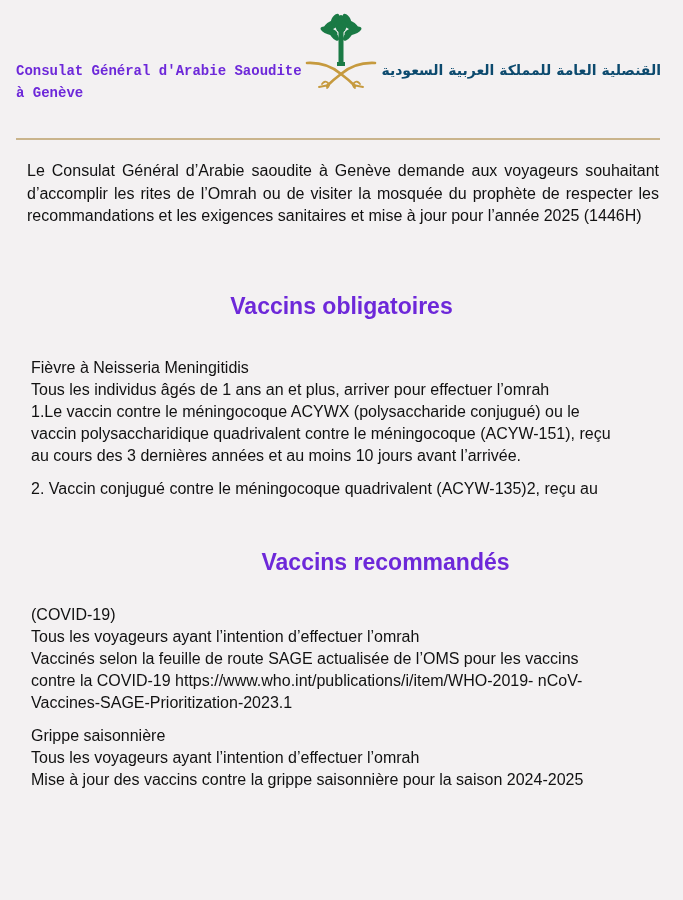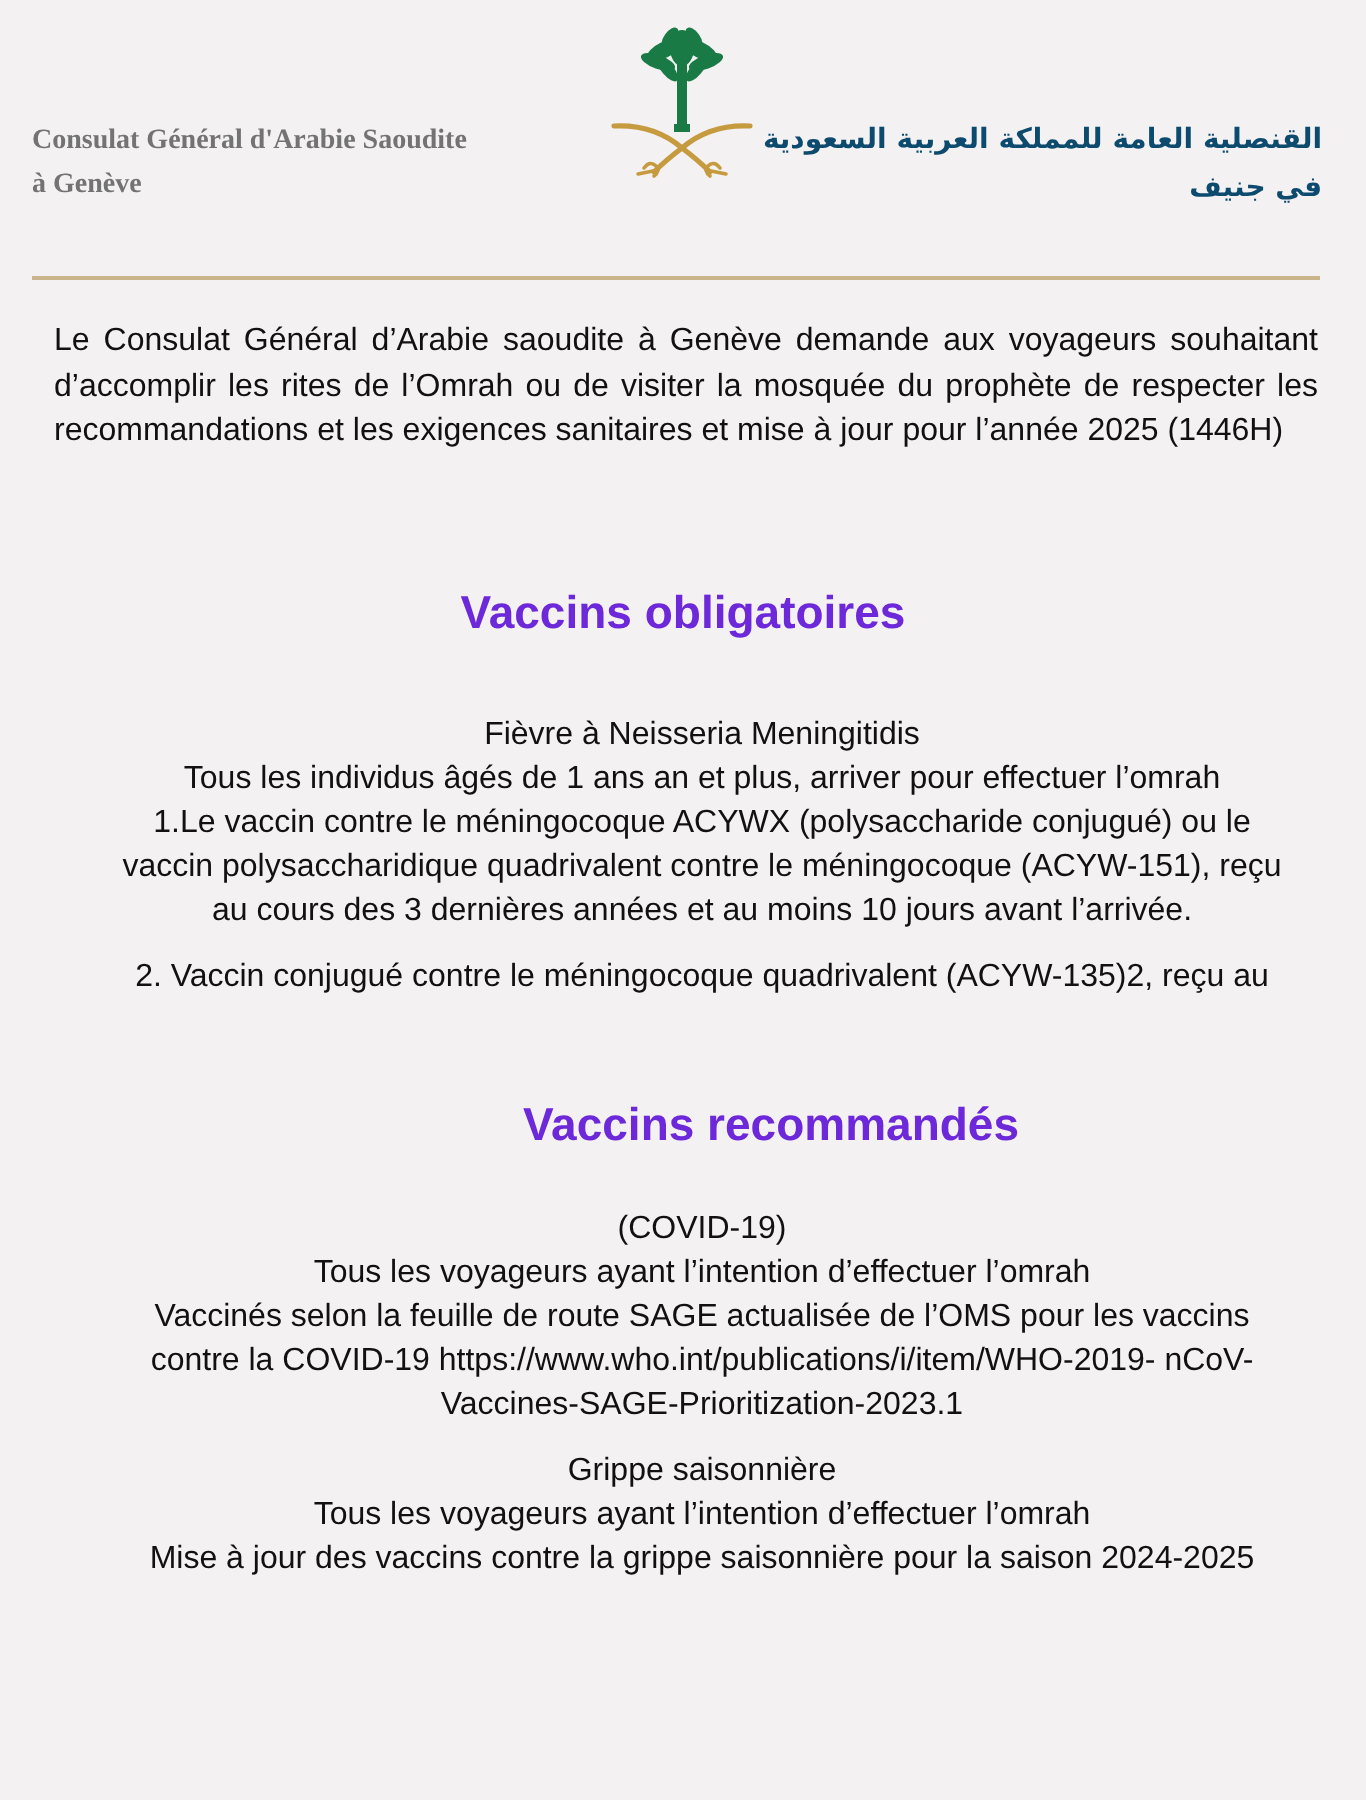--- a/index.html
+++ b/index.html
@@ -11,25 +11,25 @@
       height: 900px;
       background: #f3f1f2;
       position: relative;
       overflow: hidden;
       color: #111;
     }
     .header-left {
       position: absolute;
       left: 16px;
       top: 60px;
-      font-family: Liberation Serif, serif;
+      font-family: Liberation Mono, monospace;
       font-weight: bold;
       font-size: 14px;
       line-height: 22px;
-      color: #737373;
+      color: #6d28d9;
     }
     .header-left div { white-space: nowrap; }
     .header-right {
       position: absolute;
       right: 22px;
       top: 58px;
       font-family: "DejaVu Sans", sans-serif;
       font-weight: bold;
       font-size: 14px;
       line-height: 24px;
@@ -77,21 +77,21 @@
     }
     .block {
       position: absolute;
       left: 31px;
       width: 640px;
       font-family: "Liberation Sans", "DejaVu Sans", sans-serif;
       font-size: 16px;
       line-height: 22px;
       color: #111;
     }
-    .block div { white-space: nowrap; text-align: center; }
+    .block div { white-space: nowrap; }
   </style>
 </head>
 <body>
 
 <div class="header-left">
   <div>Consulat Général d'Arabie Saoudite</div>
   <div>à Genève</div>
 </div>
 
 <div class="emblem">
@@ -120,21 +120,20 @@
       <path d="M17 76 q 3 -4 6 -1 q 2 3 -1 5"></path>
       <path d="M55 76 q -3 -4 -6 -1 q -2 3 1 5"></path>
       <path d="M14 79 l 10 -2"></path>
       <path d="M58 79 l -10 -2"></path>
     </g>
   </svg>
 </div>
 
 <div class="header-right">
   <div>القنصلية العامة للمملكة العربية السعودية</div>
-  <div>في جنيف</div>
 </div>
 
 <div class="divider"></div>
 
 <div class="intro">
   <span>Le Consulat Général d’Arabie saoudite à Genève demande aux voyageurs </span>
   <span>souhaitant d’accomplir les rites de l’Omrah ou de visiter la mosquée du prophète </span>
   <span>de respecter les recommandations et les exigences sanitaires et mise à jour pour </span>
   <span>l’année 2025 (1446H)</span>
 </div>

